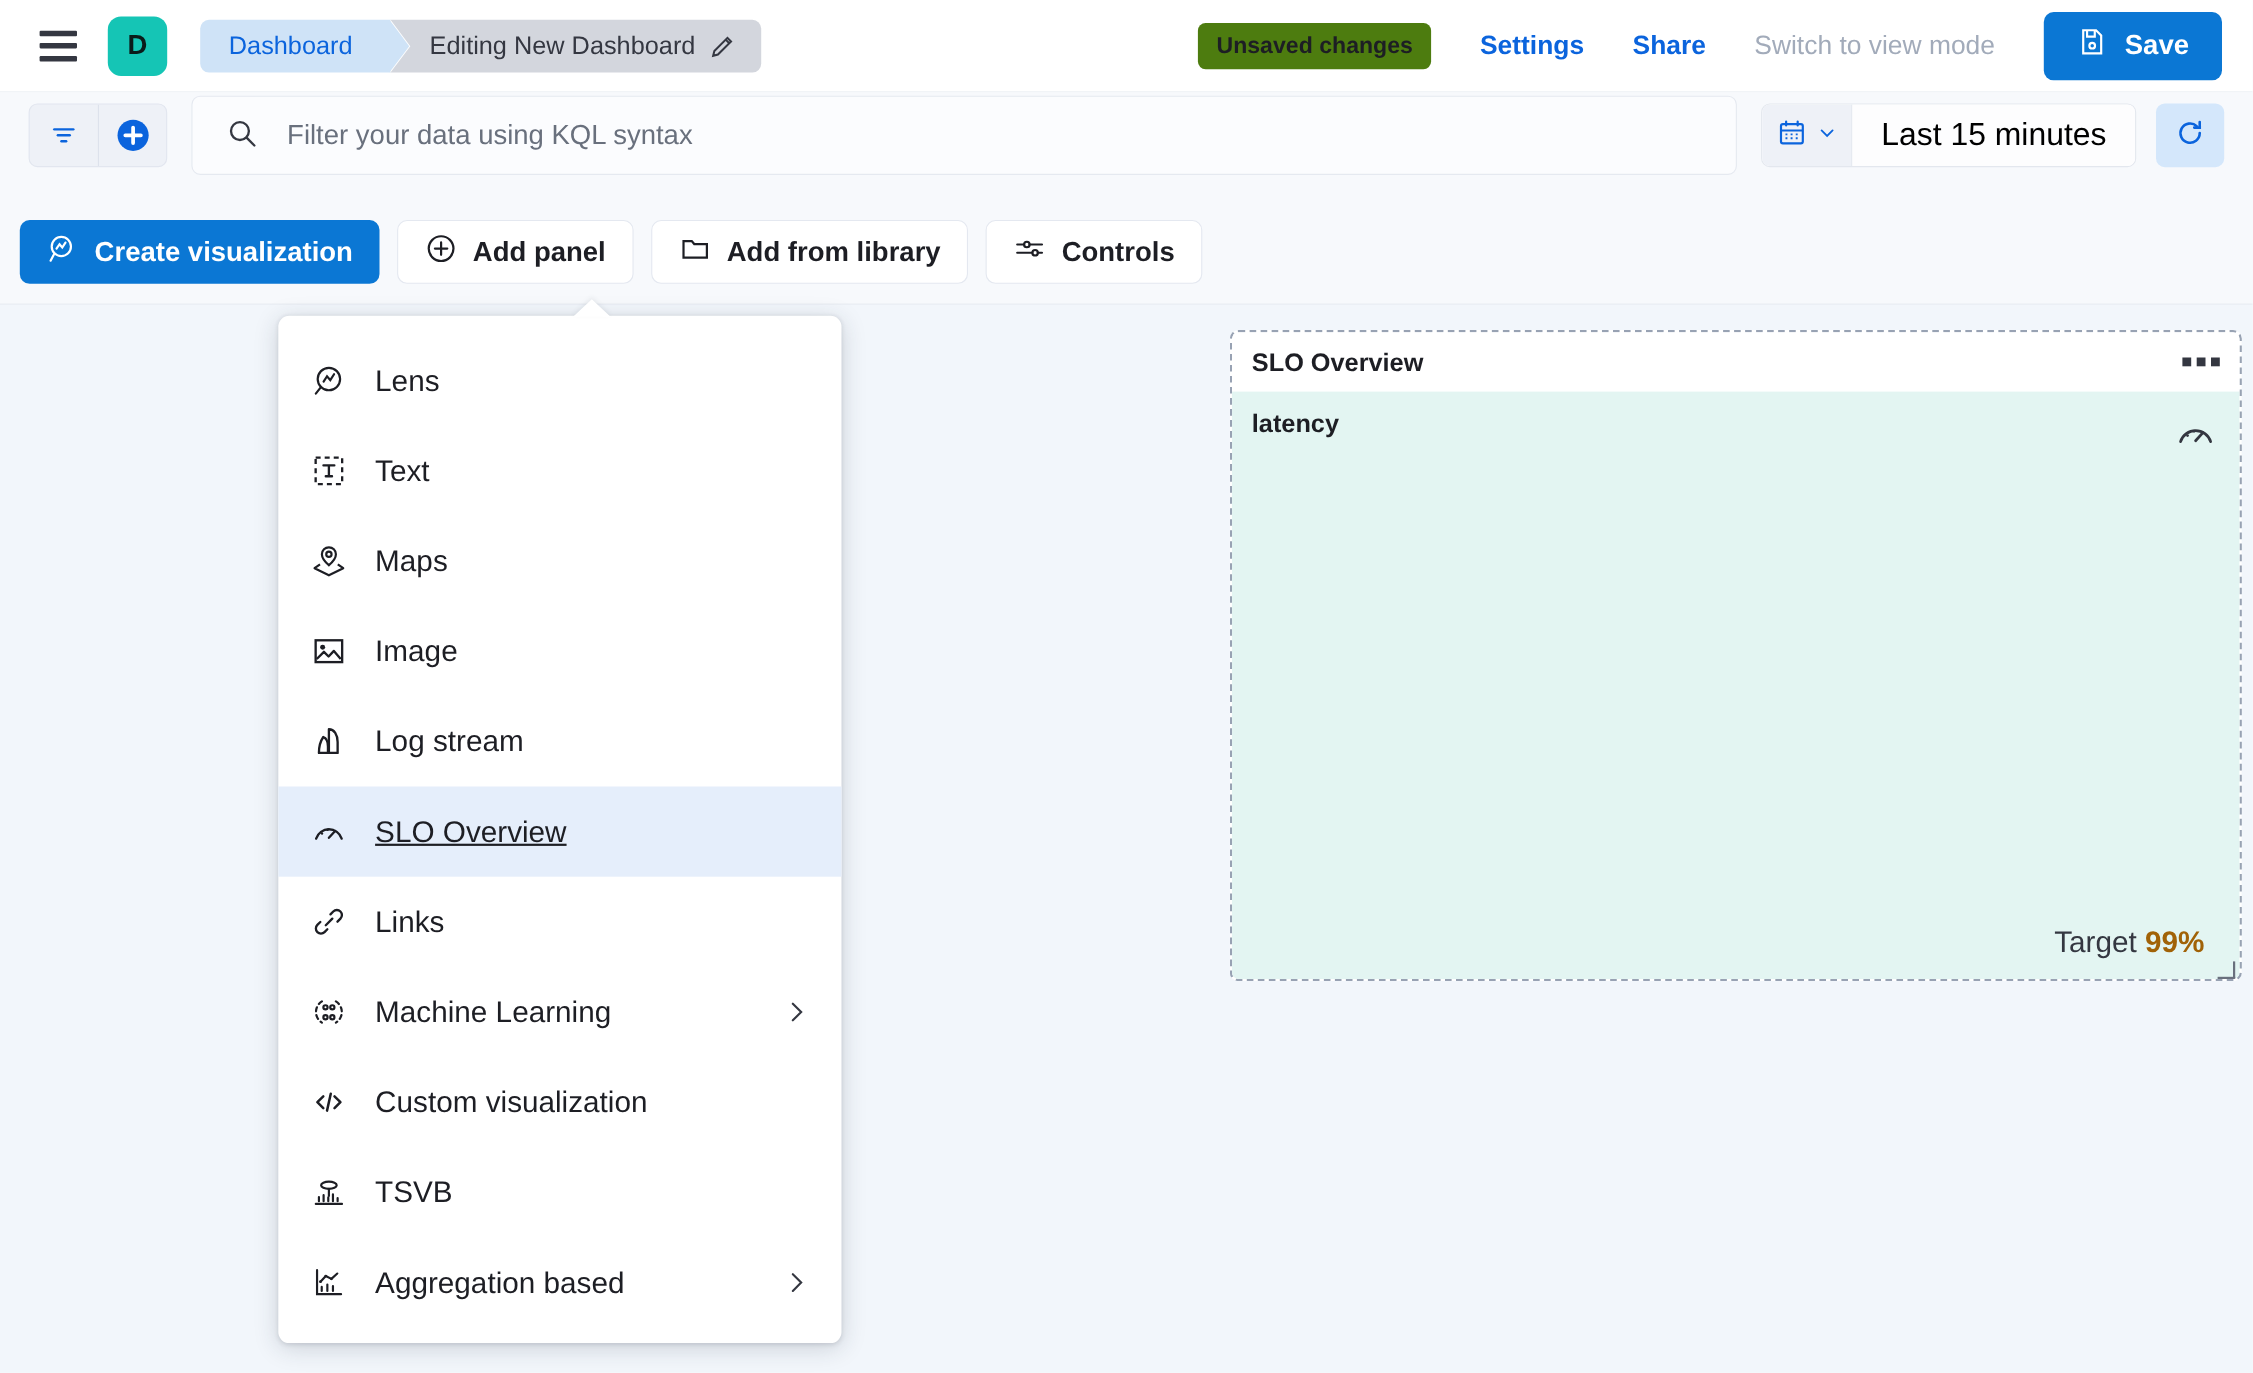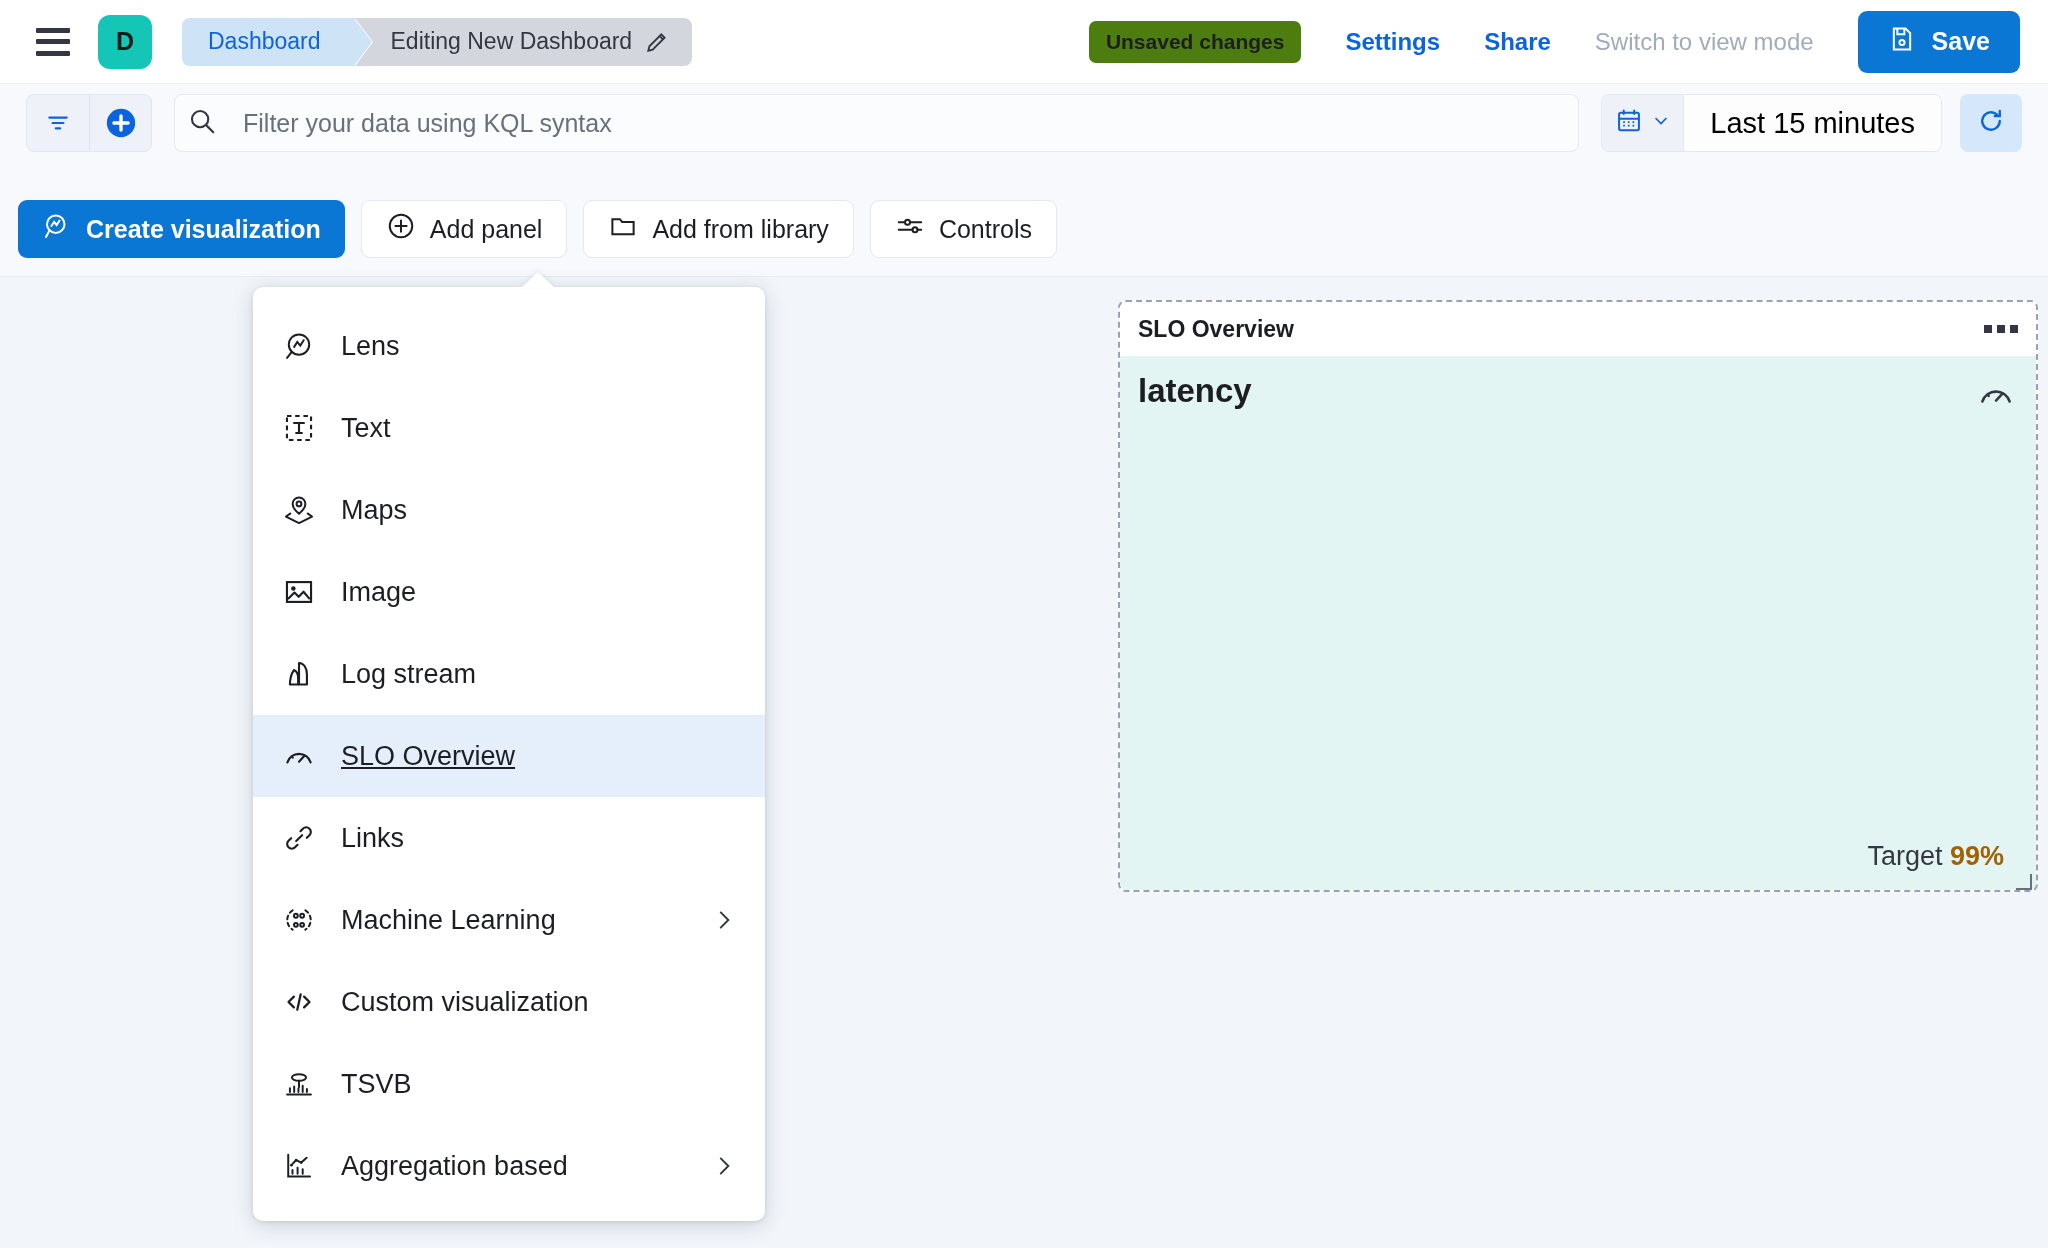--- a/index.html
+++ b/index.html
@@ -116,25 +116,25 @@
     display: flex; height: 58px;
     border: 1px solid #e2e6ef; border-radius: 8px;
     overflow: hidden; background: #eef1f7;
   }
   .filter-btn {
     width: 62px; display: flex; align-items: center; justify-content: center;
     cursor: pointer;
   }
   .filter-btn + .filter-btn { border-left: 1px solid #dde2ec; }
   .kql-input {
-    flex: 1; height: 58px; margin-left: 22px;
+    flex: 1; height: 72px; margin-left: 22px;
     background: #fbfcfe;
     border: 1px solid #e5e9f0; border-radius: 8px;
     display: flex; align-items: center;
-    padding-left: 12px;
+    padding-left: 30px;
     cursor: text;
   }
   .kql-placeholder { font-size: 25px; color: #69707d; margin-left: 26px; }
 
   .date-group {
     display: flex; height: 58px; margin-left: 22px;
     border: 1px solid #e3e7ee; border-radius: 8px; overflow: hidden;
     background: #fff;
   }
   .date-icon-btn {
@@ -166,21 +166,21 @@
     border: none; border-radius: 9px;
     height: 58px; padding: 0 24px;
     font-size: 25px; font-weight: 700;
     display: flex; align-items: center; gap: 14px;
     font-family: "Liberation Sans", sans-serif; cursor: pointer;
   }
   .btn-ghost {
     background: #fff; color: #1d1e24;
     border: 1px solid #e4e8f0; border-radius: 9px;
     height: 58px; padding: 0 24px;
-    font-size: 25px; font-weight: 400;
+    font-size: 25px; font-weight: 700;
     display: flex; align-items: center; gap: 14px;
     font-family: "Liberation Sans", sans-serif; cursor: pointer;
   }
 
   
   .canvas {
     position: absolute; top: 276px; left: 0;
     width: 2048px; height: 972px;
     background: #f2f6fb;
     border-top: 1px solid #e9edf3;
@@ -246,21 +246,21 @@
     width: 8px; height: 8px; background: #343741; display: block;
   }
   .panel-body {
     position: relative;
     height: 538px;
     background: #e3f5f2;
     padding: 16px 26px 22px 18px;
     display: flex; flex-direction: column;
   }
   .slo-name {
-    font-size: 33px; font-weight: 700; color: #1d1e24;
+    font-size: 23px; font-weight: 700; color: #1d1e24;
   }
   .gauge-icon-wrap {
     position: absolute; top: 18px; right: 20px;
   }
   .slo-bottom {
     margin-top: auto; text-align: right; padding-right: 6px;
   }
   .slo-target {
     font-size: 27px; color: #343741;
   }

